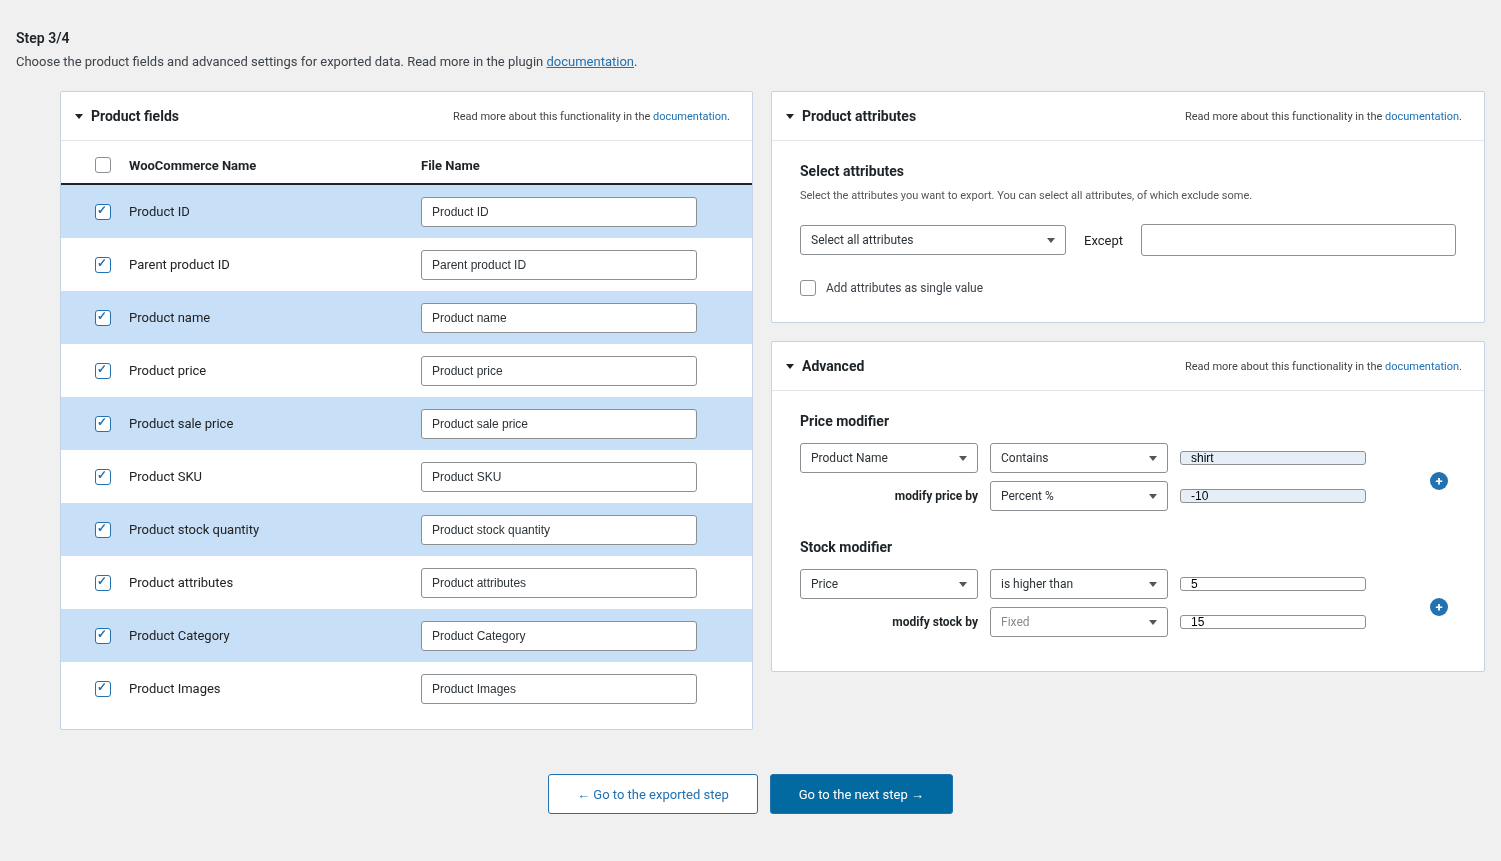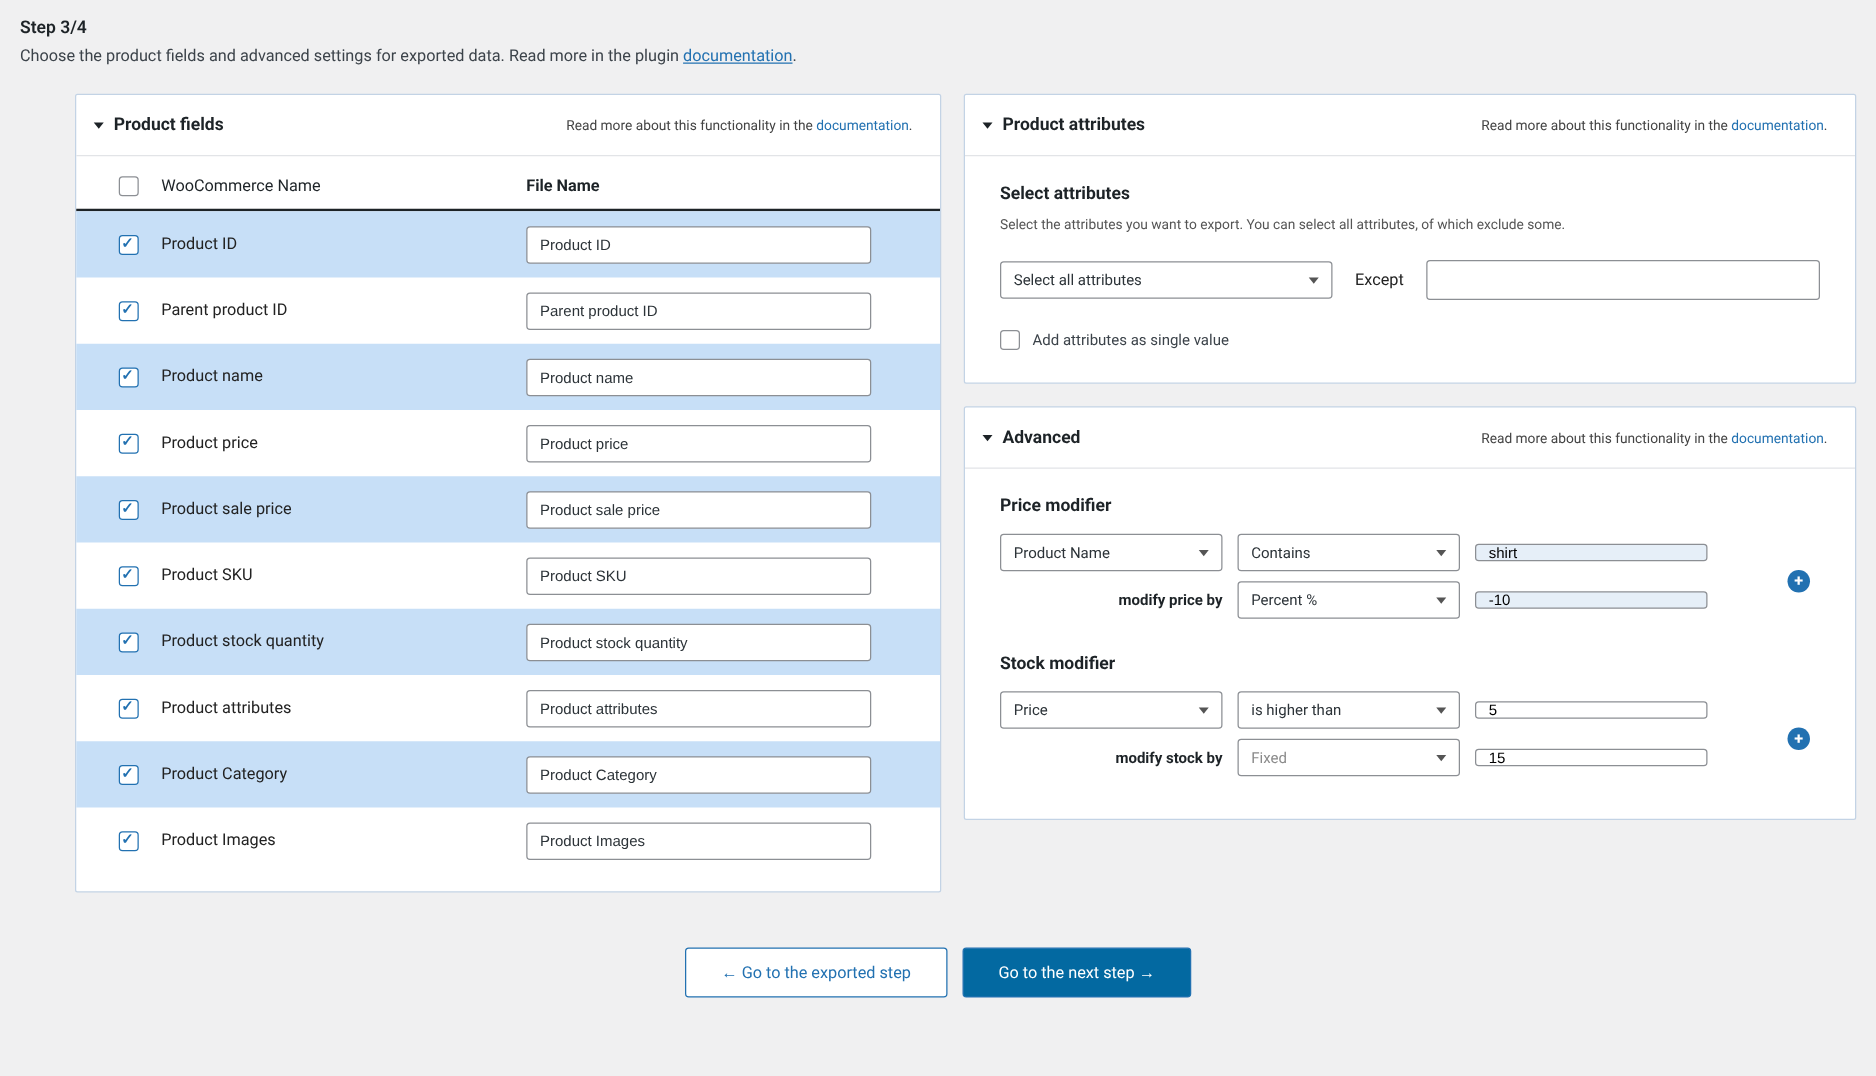--- a/index.html
+++ b/index.html
@@ -4,21 +4,21 @@
 <style>
 * { box-sizing: border-box; }
 body {
   margin: 0;
   font-family: -apple-system, BlinkMacSystemFont, "Segoe UI", Roboto, sans-serif;
   font-size: 13px;
   background: #f0f0f1;
   color: #3c434a;
 }
 .container {
-  padding: 12px 16px 40px 16px;
+  padding: 28px 16px 40px 16px;
 }
 .step-title {
   font-size: 14px;
   font-weight: 600;
   color: #1d2327;
   margin: 2px 0 8px 0;
 }
 .step-subtitle {
   font-size: 13px;
   color: #3c434a;
@@ -91,21 +91,21 @@
   margin: 0 0 22px 0;
 }
 
 .field-table-head {
   display: flex;
   align-items: center;
   padding: 16px 22px 10px 34px;
   border-bottom: 2px solid #1d2327;
 }
 .head-check { width: 34px; display: flex; align-items: center; }
-.head-woo { flex: 0 0 292px; font-weight: 400; font-size: 13px; color: #1d2327; }
+.head-woo { flex: 0 0 292px; font-weight: 700; font-size: 13px; color: #1d2327; }
 .head-file { flex: 1; font-weight: 700; font-size: 13px; color: #1d2327; }
 .field-row {
   display: flex;
   align-items: center;
   padding: 10px 22px 10px 34px;
   height: 53px;
 }
 .field-row.alt { background: #c7dff7; }
 .row-check { width: 34px; display: flex; align-items: center; }
 .row-label { flex: 0 0 292px; font-size: 13px; color: #222; }

